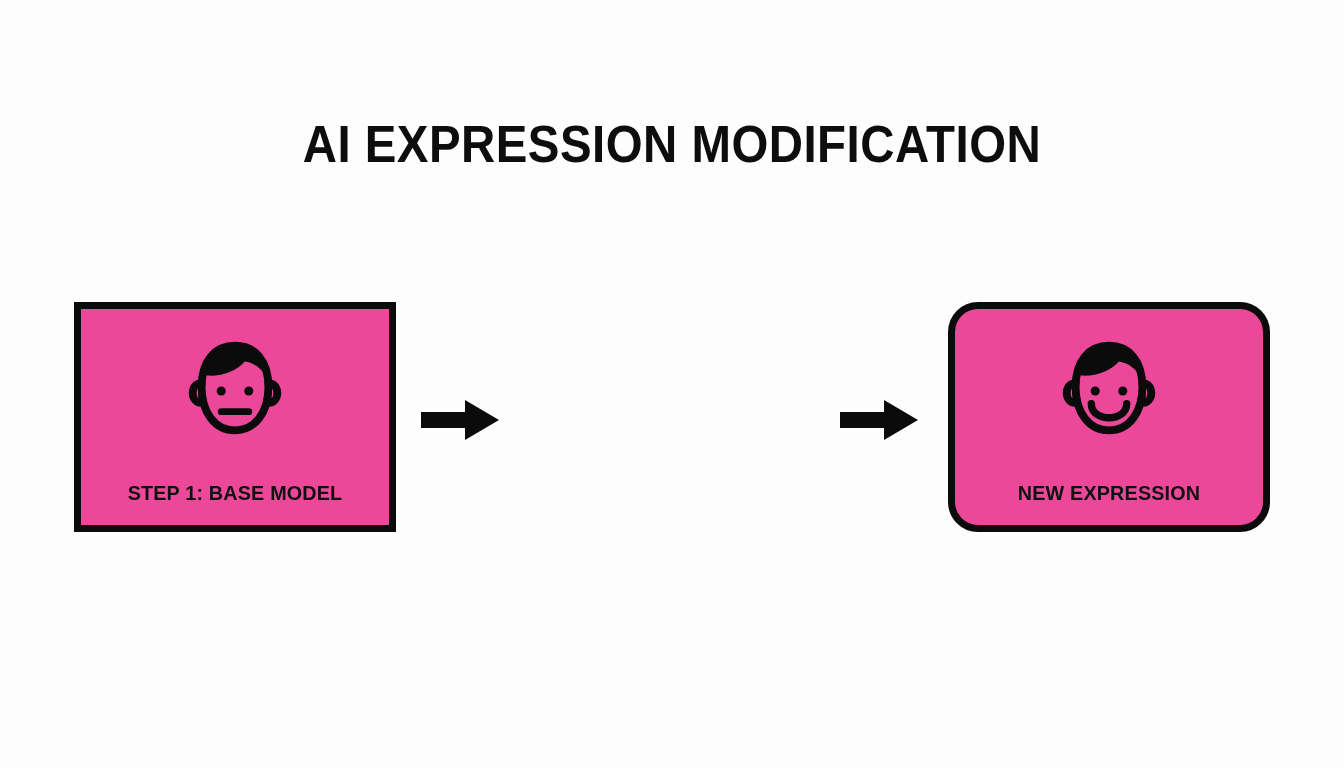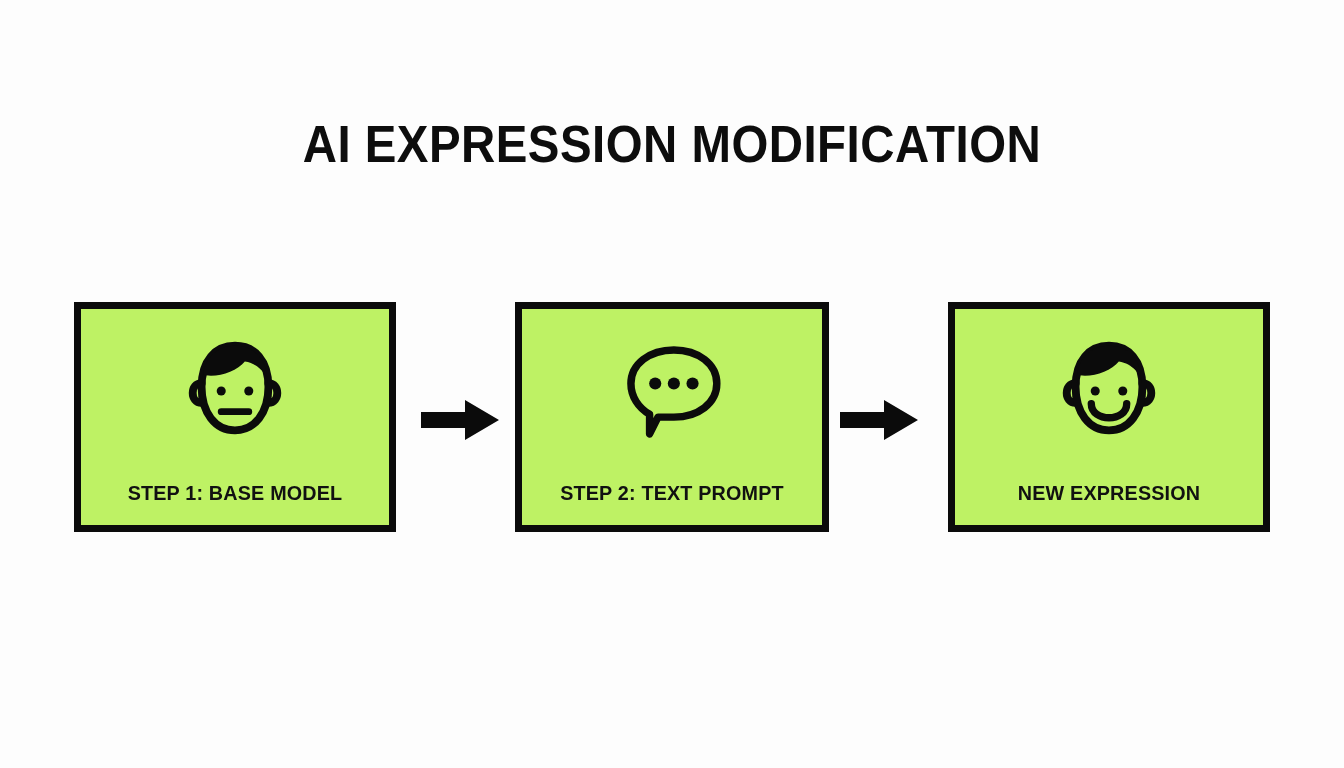--- a/index.html
+++ b/index.html
@@ -50,25 +50,25 @@
     width: 1196px;
     height: 230px;
   }
 
   .panel {
     position: absolute;
     top: 0;
     height: 230px;
     box-sizing: border-box;
     border: 7px solid #0b0b0b;
-    background: #bef264;
+    background: #ec4899;
   }
   .panel-1 { left: 0px;   width: 322px; }
   .panel-2 { left: 441px; width: 314px; }
-  .panel-3 { left: 874px; width: 322px; }
+  .panel-3 { left: 874px; width: 322px; border-radius: 30px; }
 
   .panel-art {
     position: absolute;
     left: 0;
     right: 0;
     top: 22px;
     height: 120px;
     display: flex;
     align-items: center;
     justify-content: center;
@@ -133,34 +133,20 @@
       </div>
       <div class="panel-label">STEP 1: BASE MODEL</div>
     </div>
 
     <div class="arrow arrow-1">
       <svg width="78" height="40" viewBox="0 0 78 40" aria-hidden="true">
         <path d="M0 12 H44 V0 L78 20 L44 40 V28 H0 Z" fill="#0b0b0b"></path>
       </svg>
     </div>
 
-    <div class="panel panel-2">
-      <div class="panel-art">
-        <svg width="112" height="112" viewBox="0 0 120 120" aria-hidden="true">
-
-          <path d="M62 16 C88 16 108 31 108 52 C108 73 88 88 62 88
-                   L45 88 L36 106 L36 85
-                   C24 78 16 66 16 52 C16 31 36 16 62 16 Z" fill="none" stroke="#0b0b0b" stroke-width="8" stroke-linejoin="round" stroke-linecap="round"></path>
-          <circle cx="42" cy="52" r="6.5" fill="#0b0b0b"></circle>
-          <circle cx="62" cy="52" r="6.5" fill="#0b0b0b"></circle>
-          <circle cx="82" cy="52" r="6.5" fill="#0b0b0b"></circle>
-        </svg>
-      </div>
-      <div class="panel-label">STEP 2: TEXT PROMPT</div>
-    </div>
 
     <div class="arrow arrow-2">
       <svg width="78" height="40" viewBox="0 0 78 40" aria-hidden="true">
         <path d="M0 12 H44 V0 L78 20 L44 40 V28 H0 Z" fill="#0b0b0b"></path>
       </svg>
     </div>
 
     <div class="panel panel-3">
       <div class="panel-art">
         <svg width="118" height="118" viewBox="0 0 120 120" aria-hidden="true">

